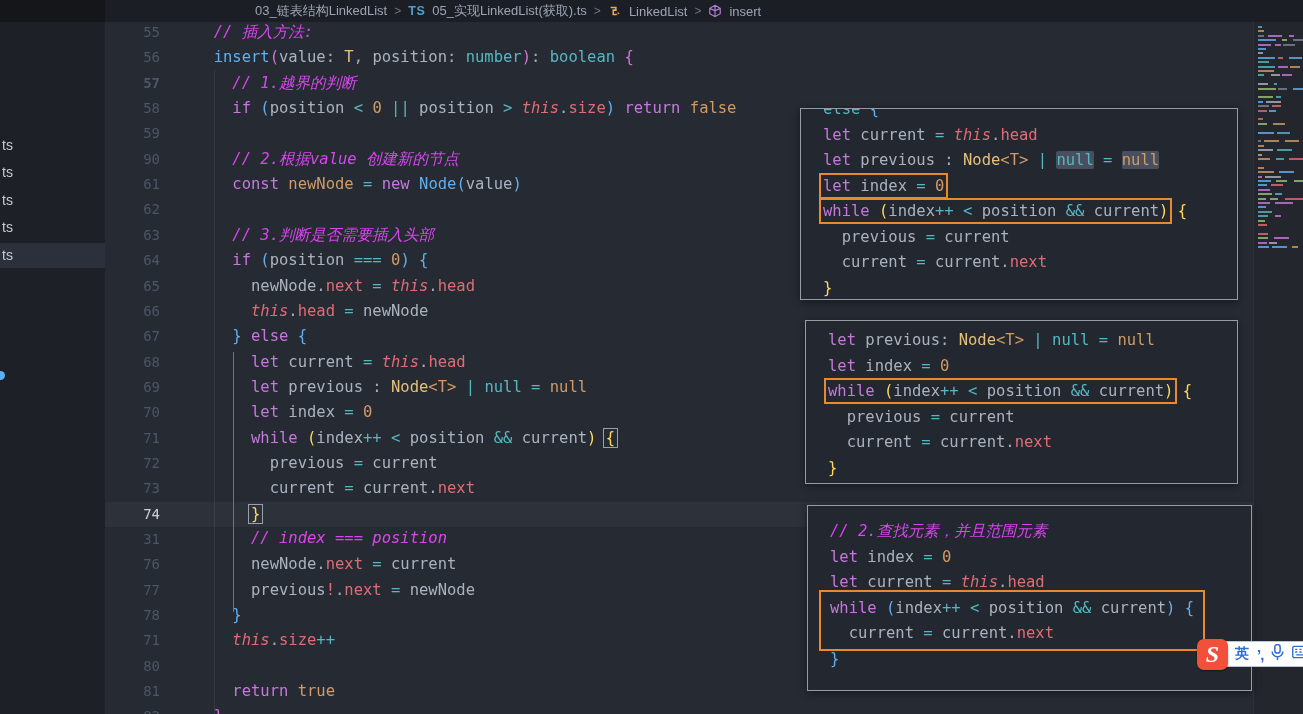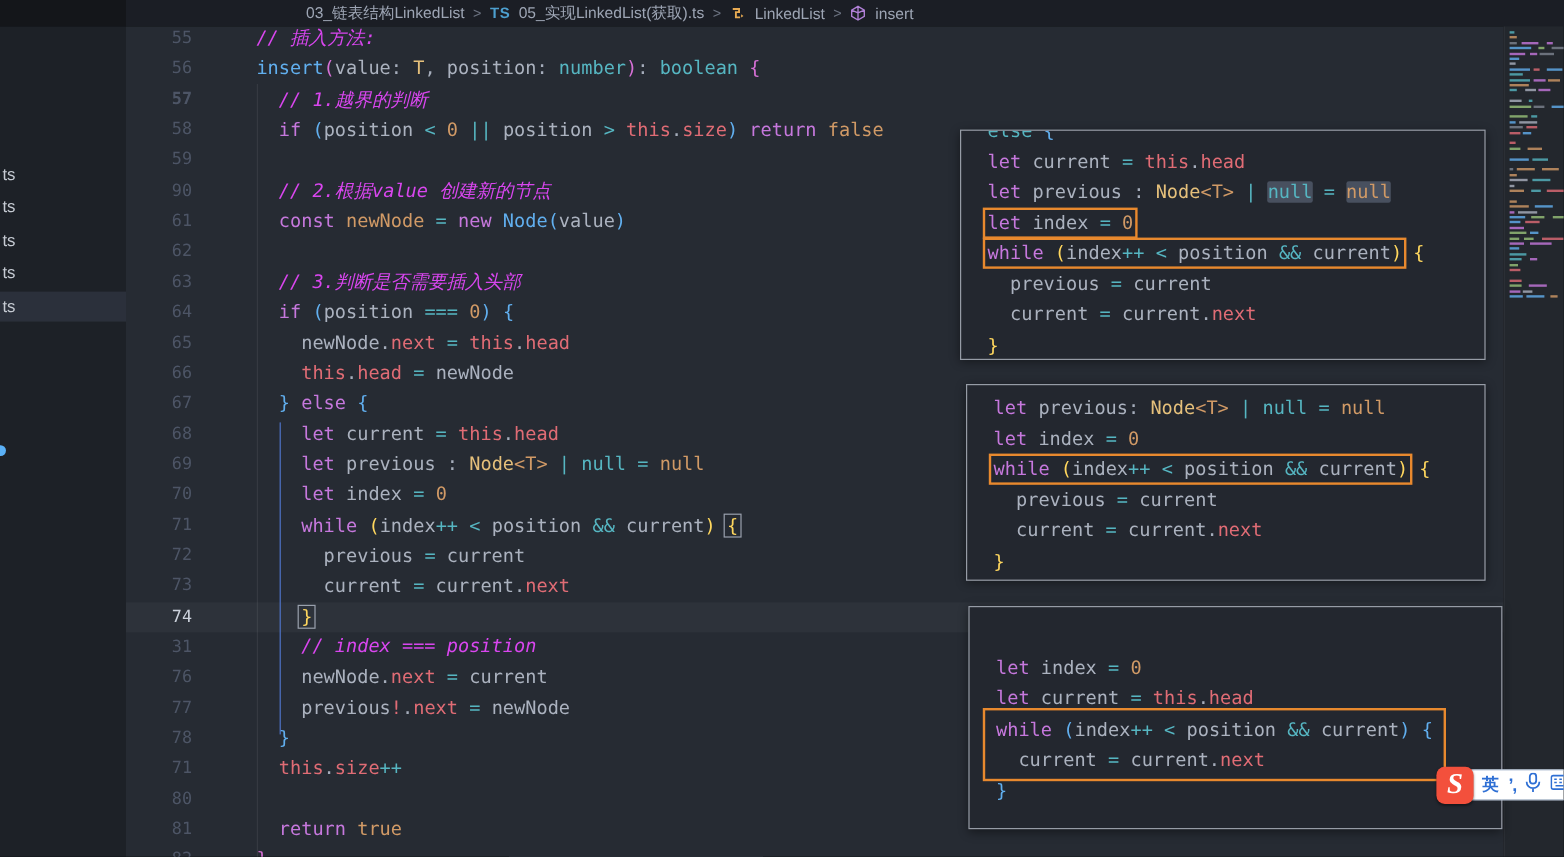--- a/index.html
+++ b/index.html
@@ -26,21 +26,21 @@
               font-family:"DejaVu Sans Mono",monospace;font-size:14px;height:25px;line-height:25px;}
   .gutter-num.active{color:#ccd2dc;}
   .code-row{position:absolute;left:90px;height:25px;line-height:25px;white-space:pre;
             font-family:"DejaVu Sans Mono",monospace;font-size:15.5px;}
   .row-bg-active{position:absolute;left:0;width:1148px;height:25px;background:rgba(255,255,255,.035);}
   .iguide{position:absolute;width:1px;background:rgba(255,255,255,.07);}
   .iguide.blue{background:#4f74c9;}
   
   .tk-kw{color:#c678dd}.tk-fn{color:#61afef}.tk-cls{color:#e5c07b}.tk-num{color:#d19a66}
   .tk-red{color:#e06c75}.tk-teal{color:#56b6c2}.tk-fg{color:#abb2bf}.tk-punct{color:#a5adbb}
-  .tk-cmt{color:#d946ef;font-style:italic}.tk-this{color:#e06c75;}
+  .tk-cmt{color:#d946ef;font-style:italic}.tk-this{color:#e06c75;font-style:italic}
   .tk-b1{color:#ffd75e}.tk-b2{color:#d670d6}.tk-b3{color:#61afef}
   .tk-goldbox{color:#ffd75e;border:1px solid #99a0ad;padding:0 2px;margin:0 -3px;}
   .tk-hl{background:#48505f;border-radius:2px;}
   .obox{outline:2px solid #e8892e;outline-offset:2px;}
   
   .panel{position:absolute;background:#23272f;border:1px solid #969ca6;box-sizing:border-box;
          overflow:hidden;z-index:6;box-shadow:0 2px 8px rgba(0,0,0,.45);}
   .panel .code-row{left:22px;}
   .p3box{position:absolute;border:2px solid #e8892e;z-index:7;}
   
@@ -176,20 +176,21 @@
     </div>
     <div class="panel" style="left: 805px; top: 320px; width: 433px; height: 164px;">
       <div class="code-row" style="top: 7px;"><span class="tk-kw">let</span><span class="tk-fg"> </span><span class="tk-fg">previous</span><span class="tk-punct">:</span><span class="tk-fg"> </span><span class="tk-cls">Node</span><span class="tk-num">&lt;T&gt;</span><span class="tk-fg"> </span><span class="tk-teal">|</span><span class="tk-fg"> </span><span class="tk-teal">null</span><span class="tk-fg"> </span><span class="tk-teal">=</span><span class="tk-fg"> </span><span class="tk-num">null</span></div>
       <div class="code-row" style="top: 32.5px;"><span class="tk-kw">let</span><span class="tk-fg"> </span><span class="tk-fg">index</span><span class="tk-fg"> </span><span class="tk-teal">=</span><span class="tk-fg"> </span><span class="tk-num">0</span></div>
       <div class="code-row" style="top: 58px;"><span class="obox"><span class="tk-kw">while</span><span class="tk-fg"> </span><span class="tk-b1">(</span><span class="tk-fg">index</span><span class="tk-teal">++</span><span class="tk-fg"> </span><span class="tk-teal">&lt;</span><span class="tk-fg"> </span><span class="tk-fg">position</span><span class="tk-fg"> </span><span class="tk-teal">&amp;&amp;</span><span class="tk-fg"> </span><span class="tk-fg">current</span><span class="tk-b1">)</span></span><span class="tk-fg"> </span><span class="tk-b1">{</span></div>
       <div class="code-row" style="top: 83.5px;"><span class="tk-fg">  </span><span class="tk-fg">previous</span><span class="tk-fg"> </span><span class="tk-teal">=</span><span class="tk-fg"> </span><span class="tk-fg">current</span></div>
       <div class="code-row" style="top: 109px;"><span class="tk-fg">  </span><span class="tk-fg">current</span><span class="tk-fg"> </span><span class="tk-teal">=</span><span class="tk-fg"> </span><span class="tk-fg">current</span><span class="tk-punct">.</span><span class="tk-red">next</span></div>
       <div class="code-row" style="top: 134.5px;"><span class="tk-b1">}</span></div>
     </div>
     <div class="panel" style="left: 807px; top: 505px; width: 445px; height: 186px;">
+      <div class="code-row" style="top: 13px;"><span class="tk-cmt">// 2.查找元素，并且范围元素</span></div>
       <div class="code-row" style="top: 38.5px;"><span class="tk-kw">let</span><span class="tk-fg"> </span><span class="tk-fg">index</span><span class="tk-fg"> </span><span class="tk-teal">=</span><span class="tk-fg"> </span><span class="tk-num">0</span></div>
       <div class="code-row" style="top: 64px;"><span class="tk-kw">let</span><span class="tk-fg"> </span><span class="tk-fg">current</span><span class="tk-fg"> </span><span class="tk-teal">=</span><span class="tk-fg"> </span><span class="tk-this">this</span><span class="tk-punct">.</span><span class="tk-red">head</span></div>
       <div class="code-row" style="top: 89.5px;"><span class="tk-kw">while</span><span class="tk-fg"> </span><span class="tk-b3">(</span><span class="tk-fg">index</span><span class="tk-teal">++</span><span class="tk-fg"> </span><span class="tk-teal">&lt;</span><span class="tk-fg"> </span><span class="tk-fg">position</span><span class="tk-fg"> </span><span class="tk-teal">&amp;&amp;</span><span class="tk-fg"> </span><span class="tk-fg">current</span><span class="tk-b3">)</span><span class="tk-fg"> </span><span class="tk-b3">{</span></div>
       <div class="code-row" style="top: 115px;"><span class="tk-fg">  </span><span class="tk-fg">current</span><span class="tk-fg"> </span><span class="tk-teal">=</span><span class="tk-fg"> </span><span class="tk-fg">current</span><span class="tk-punct">.</span><span class="tk-red">next</span></div>
       <div class="code-row" style="top: 140.5px;"><span class="tk-b3">}</span></div>
     </div>
   </div>
 <div class="p3box" style="left:819px;top:590px;width:382px;height:57px"></div>
 
 <div class="minimap">

